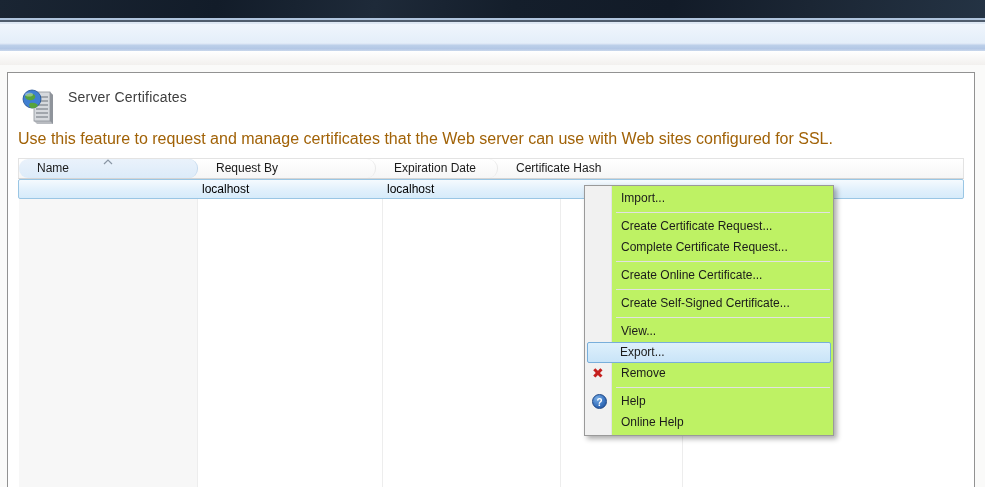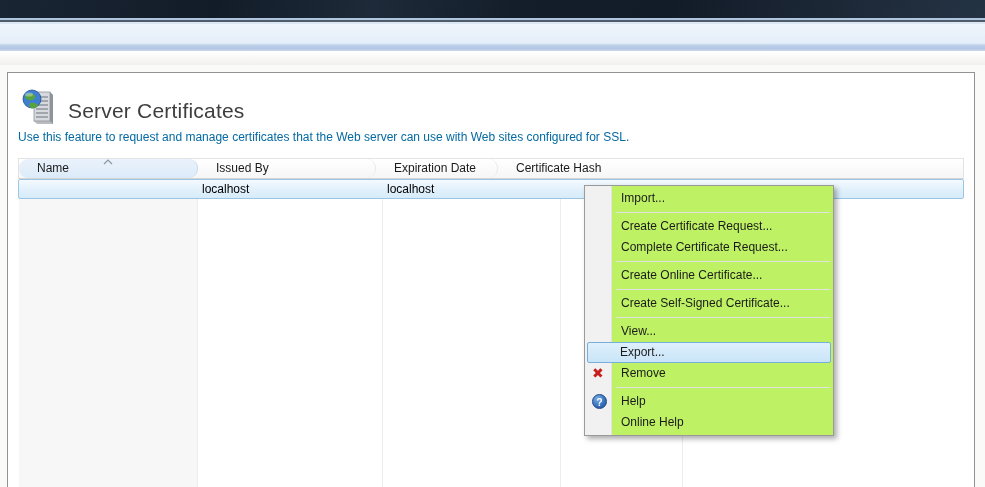--- a/index.html
+++ b/index.html
@@ -18,22 +18,22 @@
   .band-blue { position:absolute; left:0; top:43px; width:985px; height:8px;
     background:linear-gradient(#e8eff9 0%,#bccfe9 30%,#b3c7e5 70%,#cad8ec 100%); }
   .band-fade { position:absolute; left:0; top:51px; width:985px; height:14px;
     background:linear-gradient(#ffffff,#f2f0ee); }
 
   
   .content-panel { position:absolute; left:7px; top:72px; width:968px; height:430px;
     background:#ffffff; border:1px solid #929292; border-bottom:none; }
 
   .feature-icon { position:absolute; left:12px; top:13px; width:40px; height:40px; }
-  .page-title { position:absolute; left:60px; top:16px; font-size:21px; color:#3e3e3e; letter-spacing:0.2px;margin-top:10px; }
-  .feature-desc { position:absolute; left:10px; top:57px; font-size:12px; color:#0369a1; }
+  .page-title { position:absolute; left:60px; top:16px; font-size:14px; color:#3e3e3e; letter-spacing:0.2px; }
+  .feature-desc { position:absolute; left:10px; top:57px; font-size:16px; color:#a16207; }
 
   
   .listview { position:absolute; left:10px; top:85px; width:946px; height:345px; font-size:12px; }
   .lv-header { position:absolute; left:0; top:0; width:946px; height:21px; display:flex;
     background:linear-gradient(#ffffff,#f6f6f6); border:1px solid #e3e3e3; border-bottom:1px solid #d4d4d4; }
   .hcell { height:100%; line-height:19px; padding-left:18px; color:#1a1a1a;
     border-right:1px solid #e9e9e9; position:relative; overflow:hidden; white-space:nowrap;border-radius:9px; }
   .hcell.sorted { background:linear-gradient(#eaf2fb,#dcebf9); border-right:1px solid #c6daee; }
   .sort-arrow { position:absolute; top:0; left:50%; margin-left:-5px; }
   .lv-body { position:absolute; left:0; top:21px; width:946px; height:324px; }
@@ -105,21 +105,21 @@
     <div class="listview">
 
       <div class="lv-header">
         <div class="hcell sorted" style="width:179px;">
           <svg class="sort-arrow" width="10" height="6" viewBox="0 0 10 6">
             <path d="M1 5 L5 1 L9 5" fill="none" stroke="#8a97a5" stroke-width="1.2"></path>
           </svg>
           <span>Name</span>
         </div>
         <div class="hcell" style="width:178px;">
-          <span>Issued By</span>
+          <span>Request By</span>
         </div>
         <div class="hcell" style="width:122px;">
           <span>Expiration Date</span>
         </div>
         <div class="hcell" style="width:280px; border-right:none;">
           <span>Certificate Hash</span>
         </div>
       </div>
 
       <div class="lv-body">

